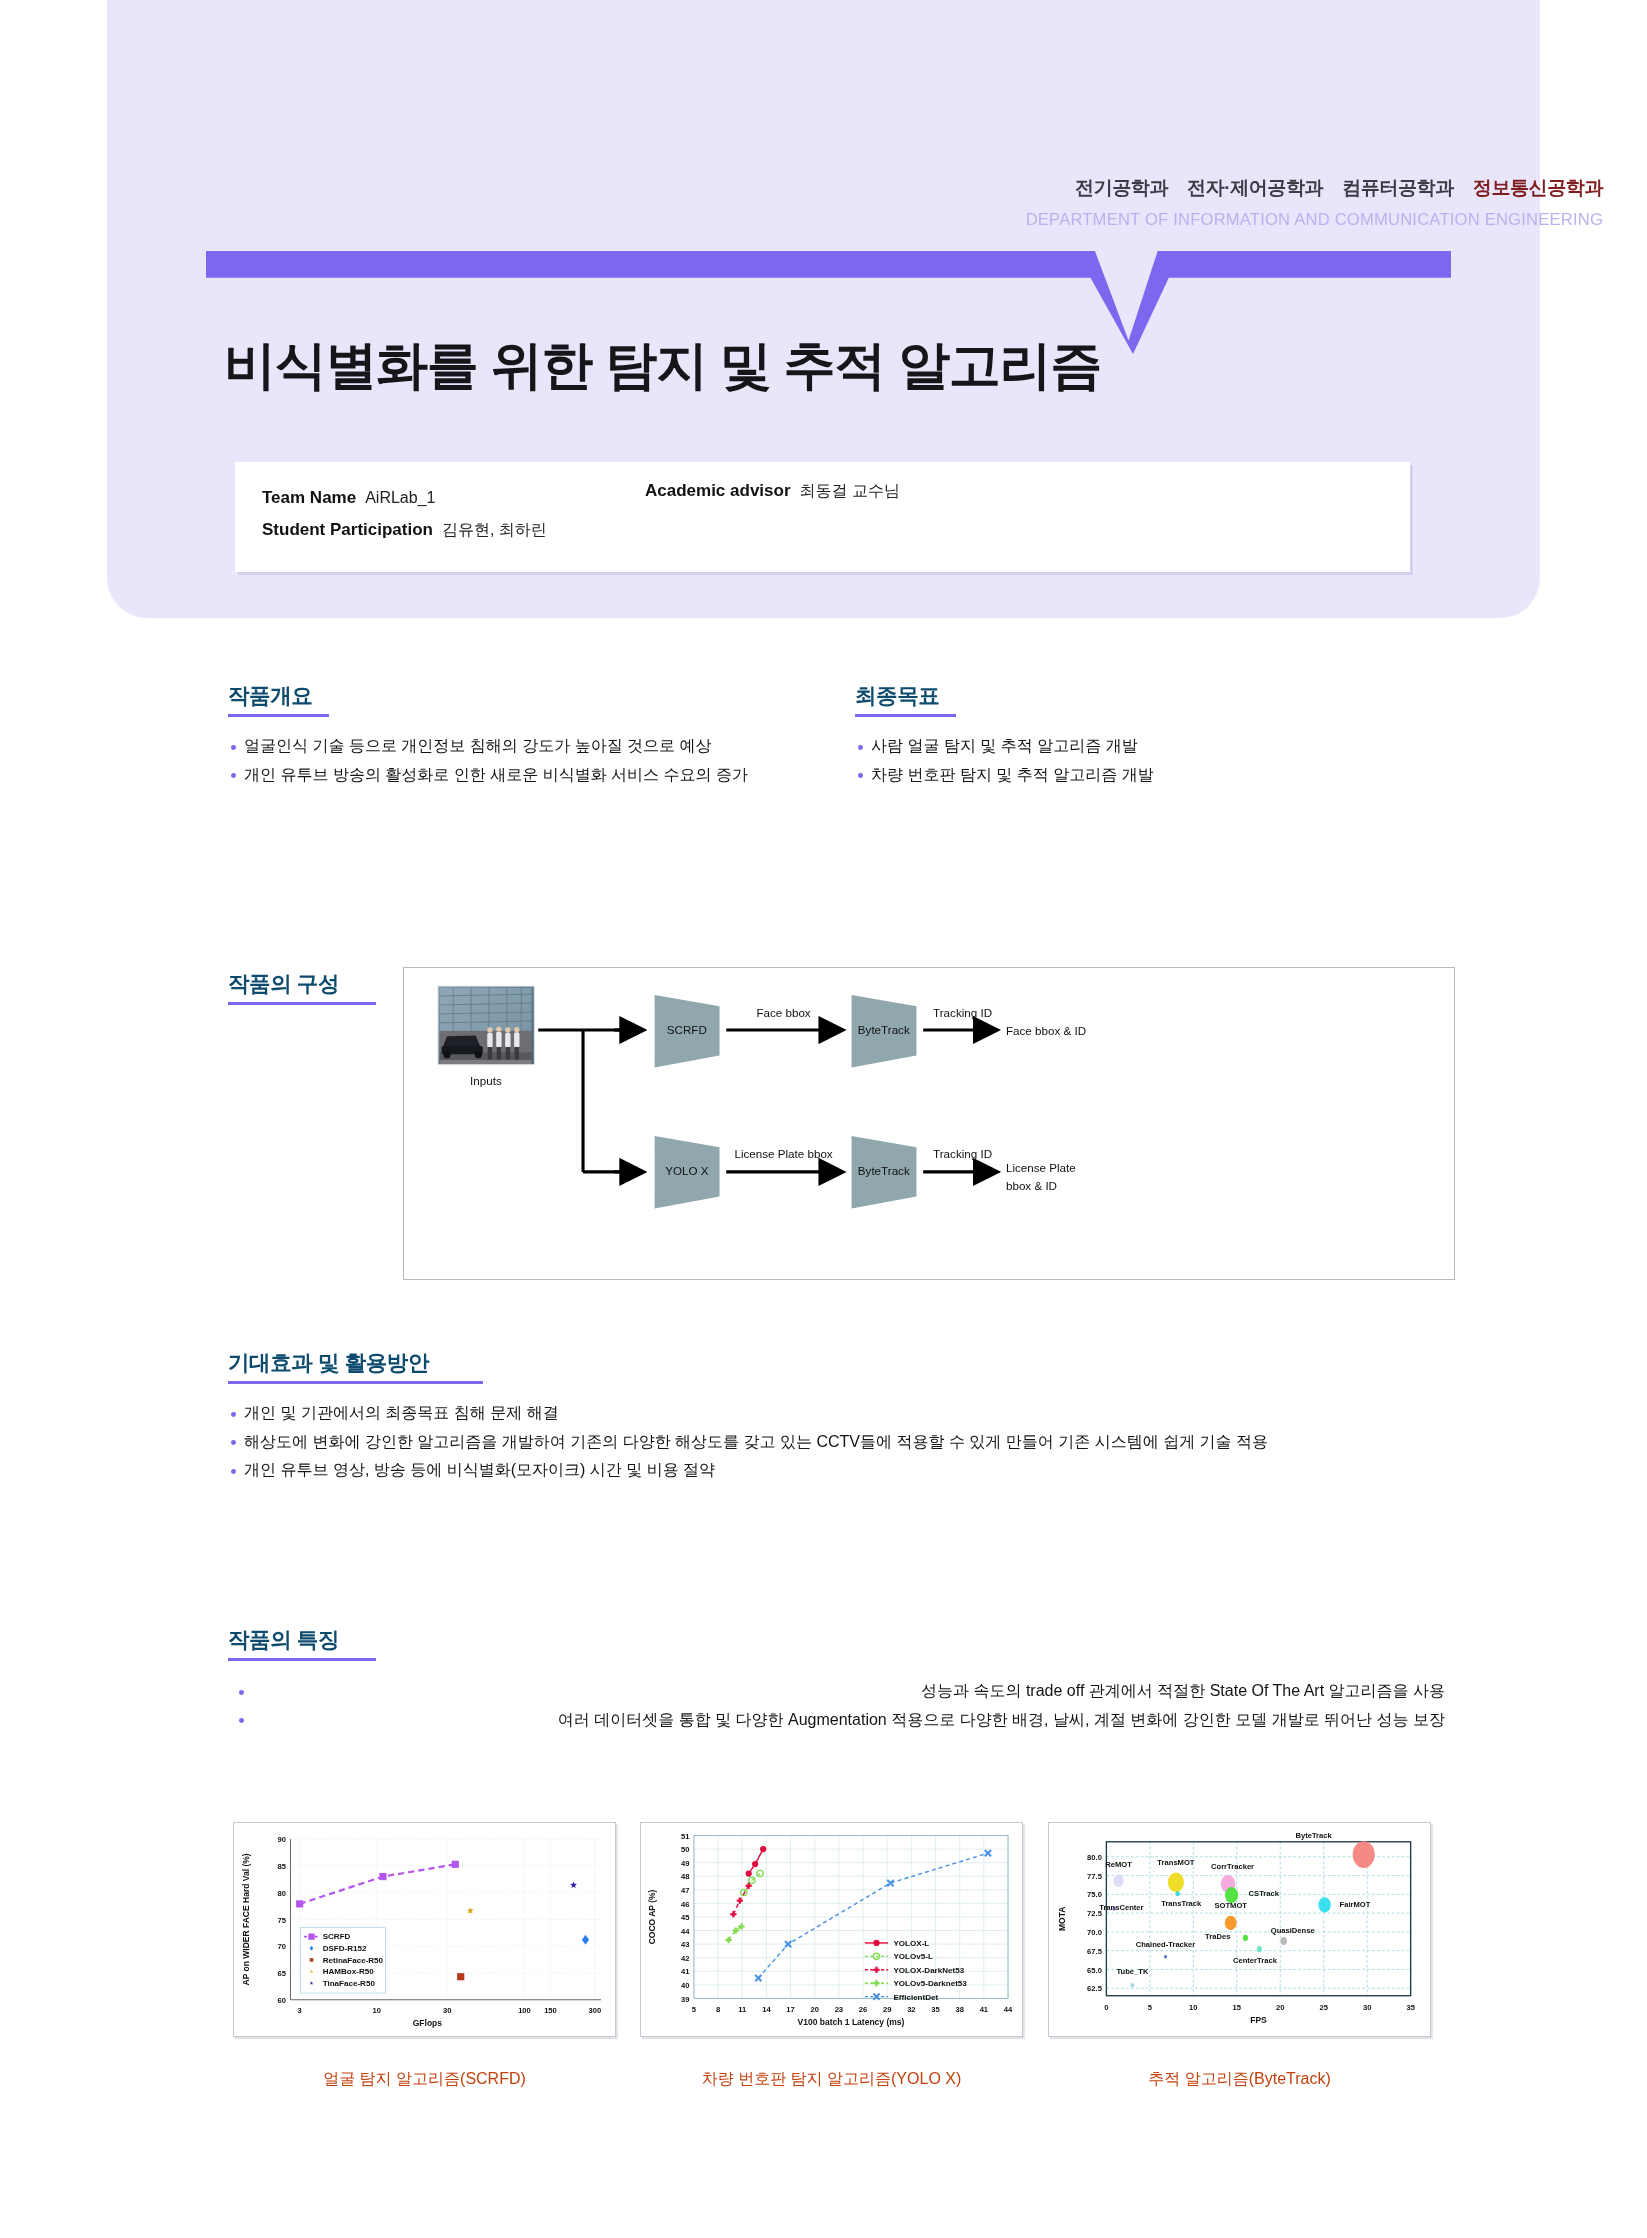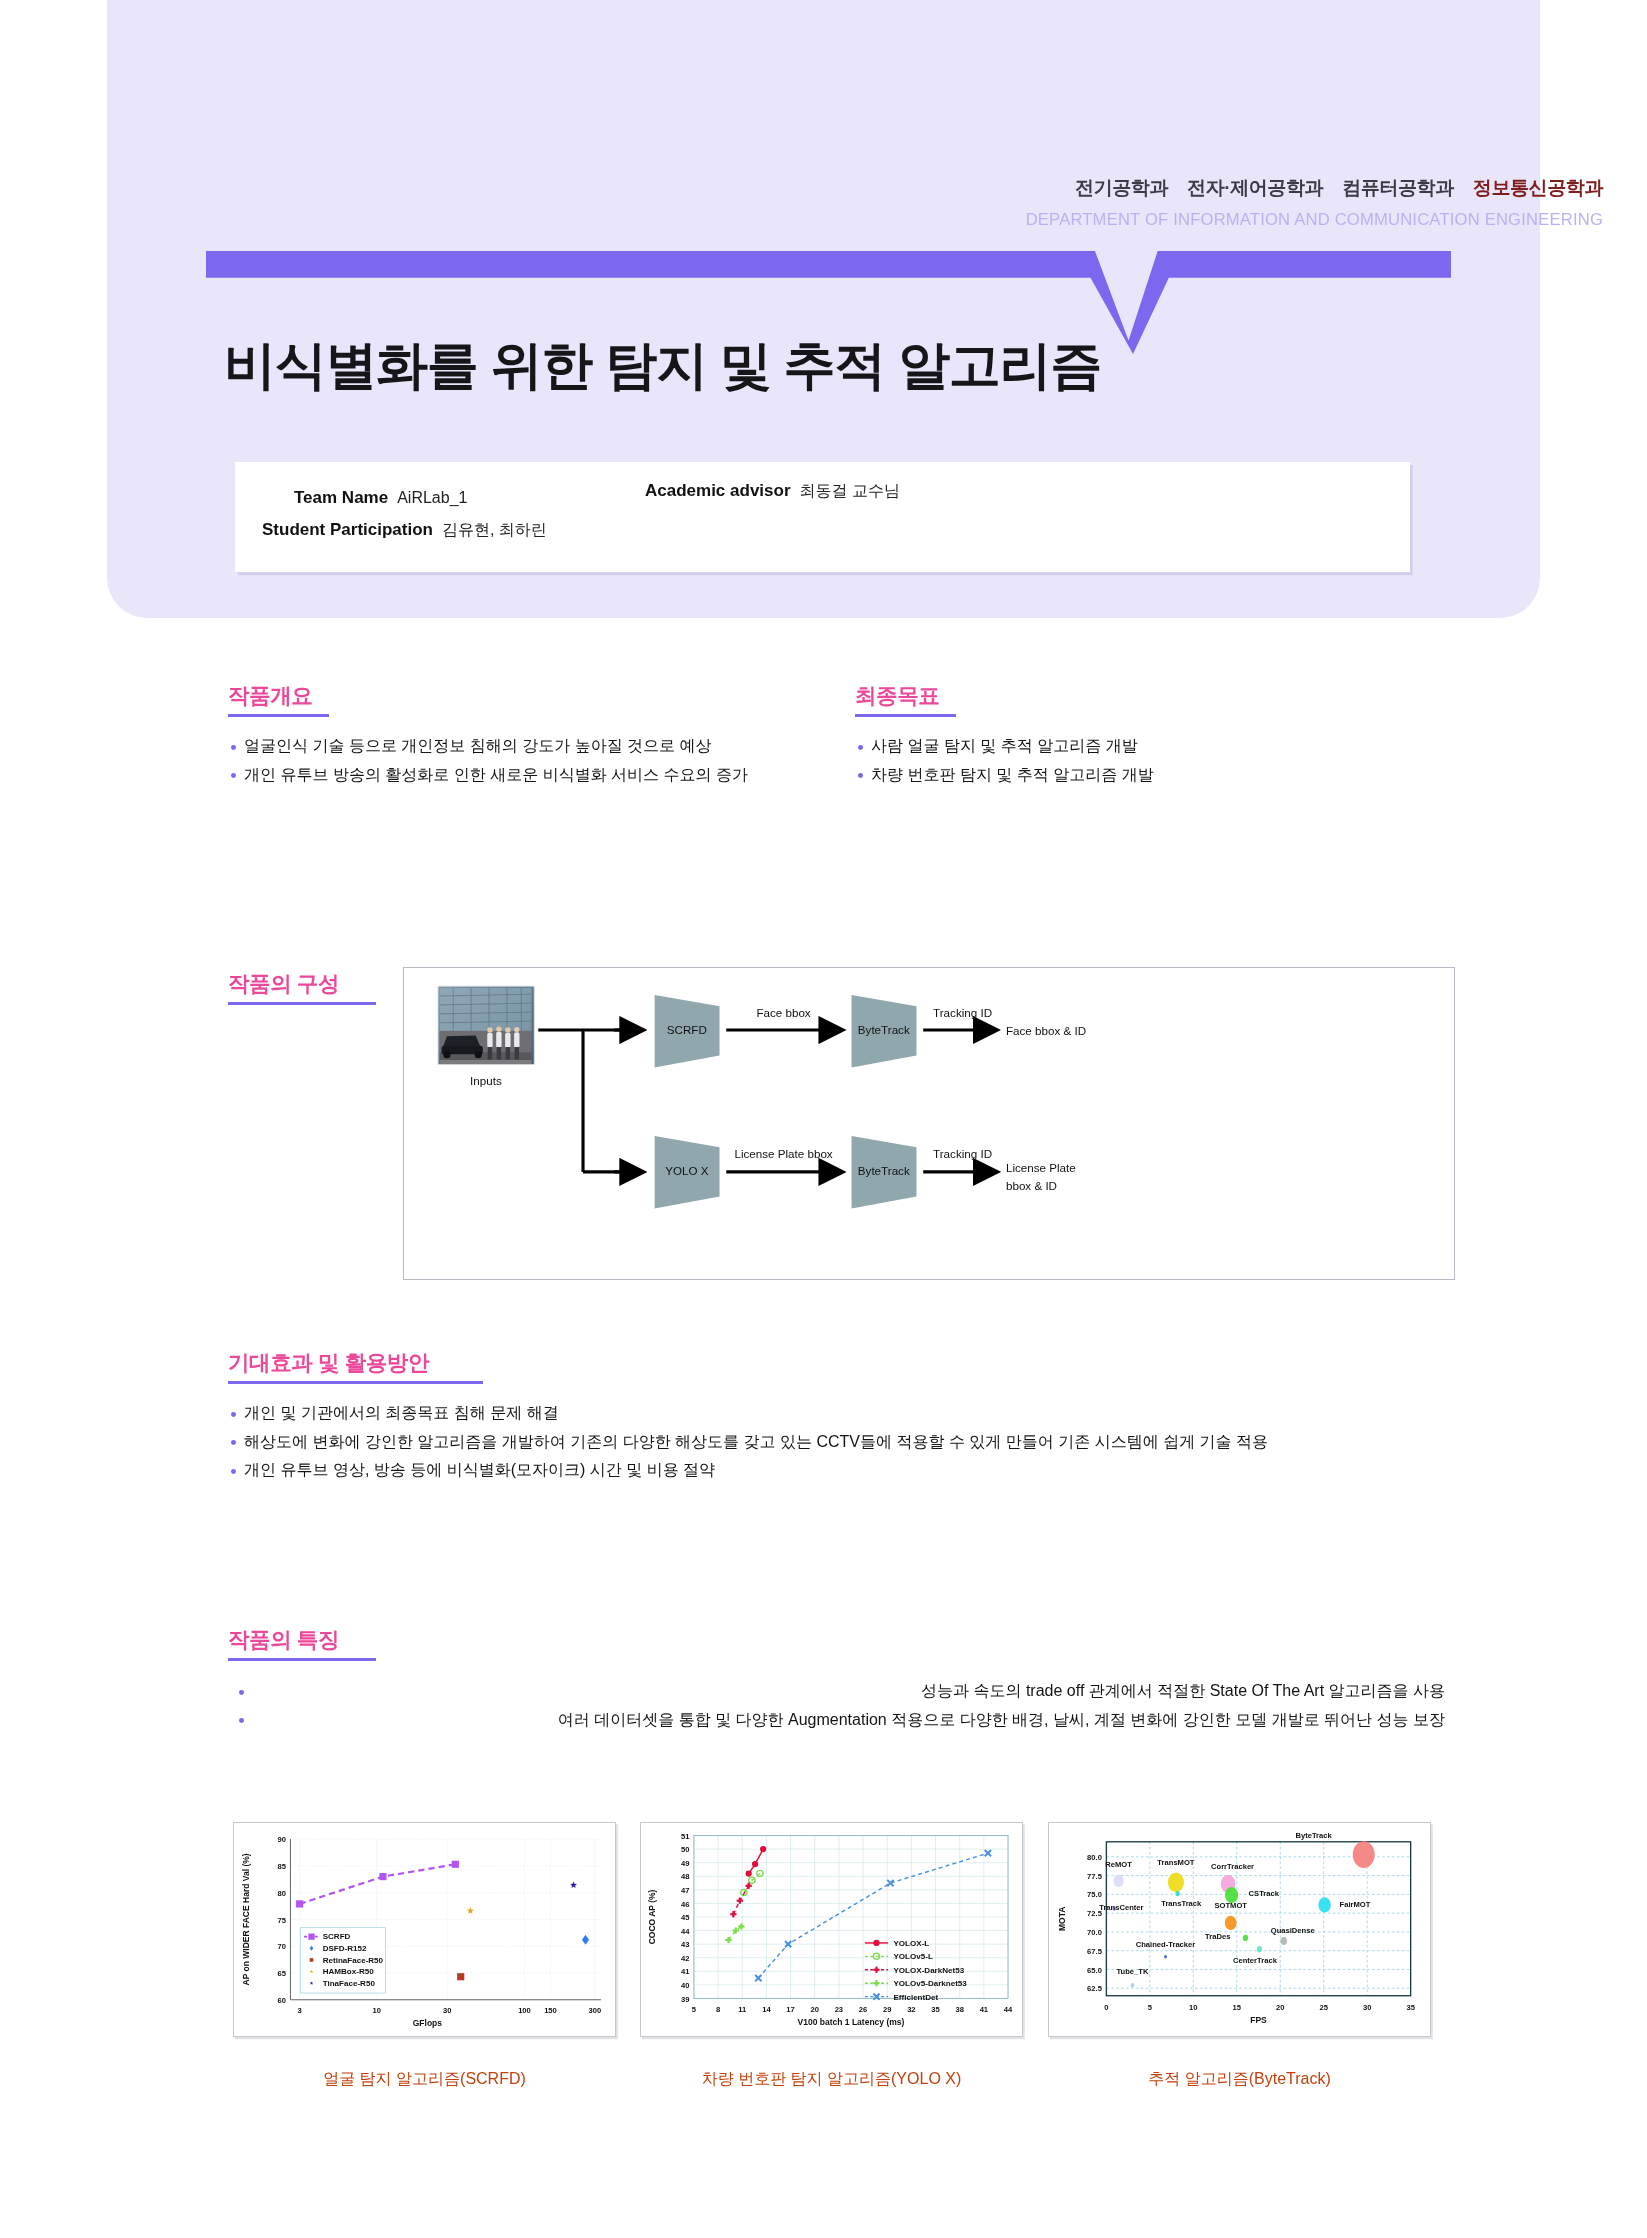--- a/index.html
+++ b/index.html
@@ -42,28 +42,28 @@
   }
 
   
   .info-box {
     position: absolute; left: 235px; top: 462px; width: 1175px; height: 110px;
     background: #ffffff; box-shadow: 2.7px 3.1px 0 rgba(160,155,205,.30);
   }
   .info-row { position: absolute; white-space: nowrap; }
   .info-row .lbl { font-size: 17px; font-weight: 700; color: #111; }
   .info-row .val { font-size: 16px; color: #222; margin-left: 9px; }
-  .r1 { left: 27px; top: 26px; margin-left: 32px; }
+  .r1 { left: 27px; top: 26px; }
   .r2 { left: 27px; top: 58px; }
   .r3 { left: 410px; top: 19px; }
 
   
   .sec-h { position: absolute; }
   .sec-h .t {
-    font-size: 21.5px; font-weight: 800; color: #ec4899; letter-spacing: -0.4px;
+    font-size: 21.5px; font-weight: 800; color: #0c4a6e; letter-spacing: -0.4px;
     white-space: nowrap;
   }
   .sec-h .u {
     margin-top: 3.6px; height: 3.1px; background: #7b68ee;
   }
 
   
   .bullets { position: absolute; }
   .bullet {
     position: relative; padding-left: 16px; margin-bottom: 5.4px;

